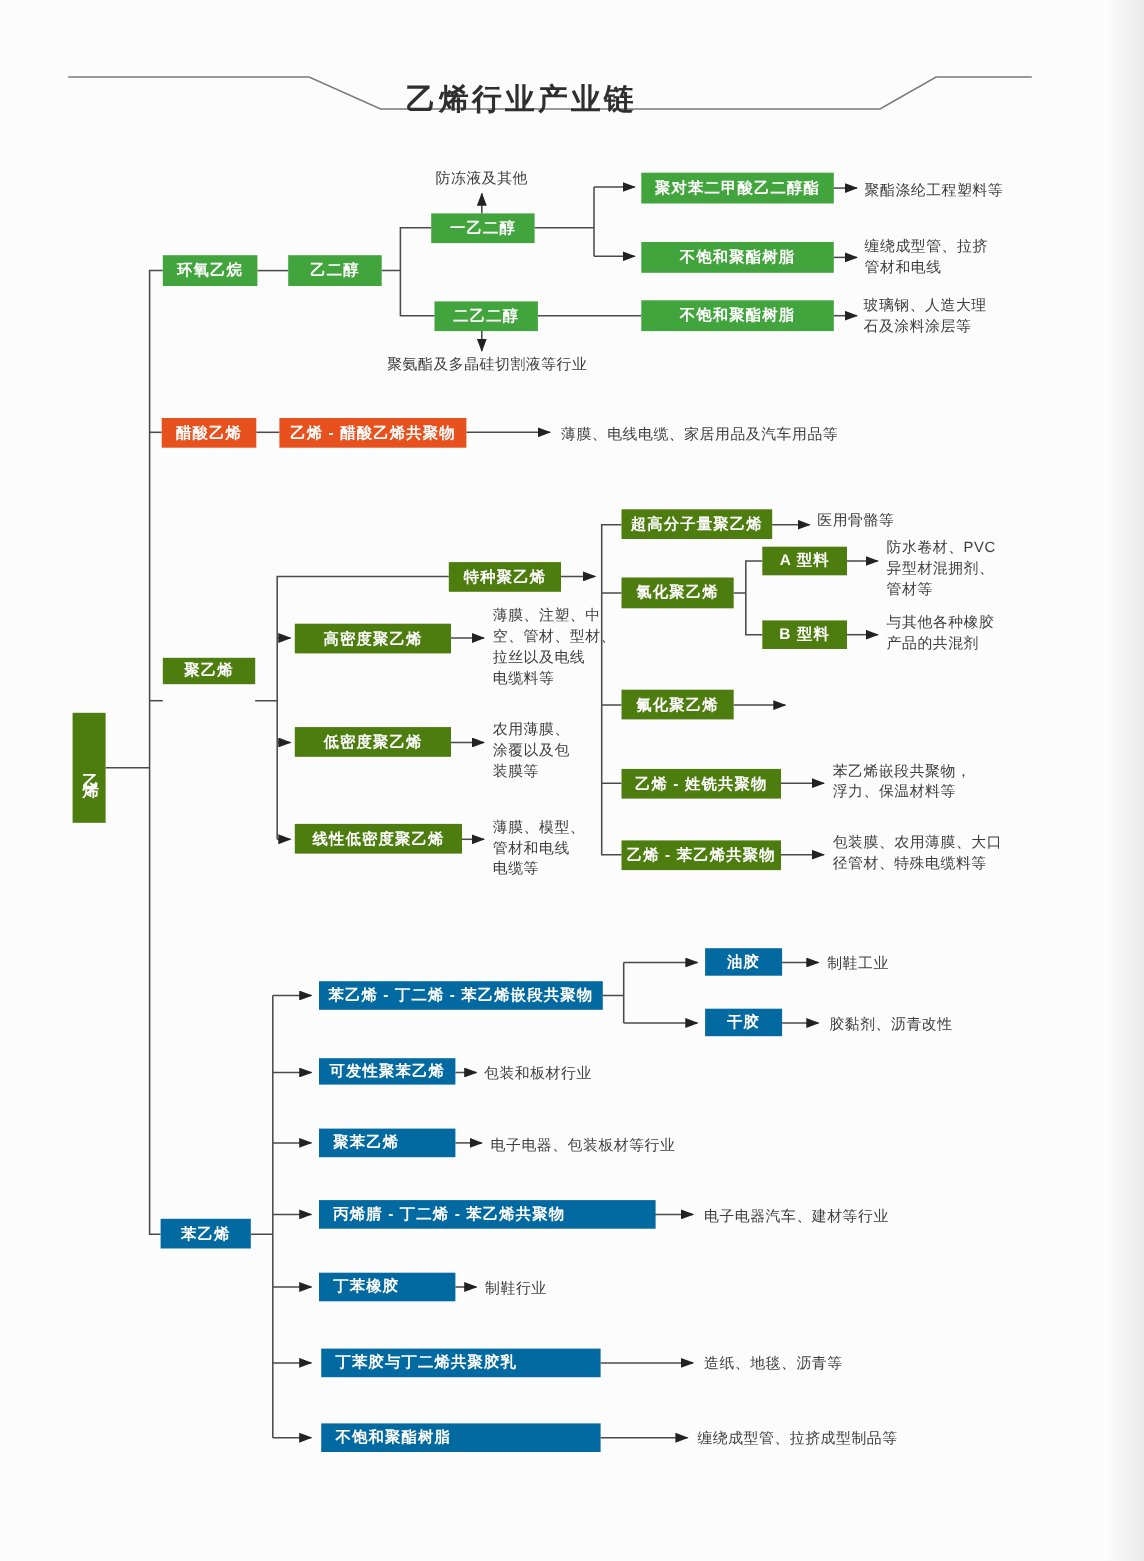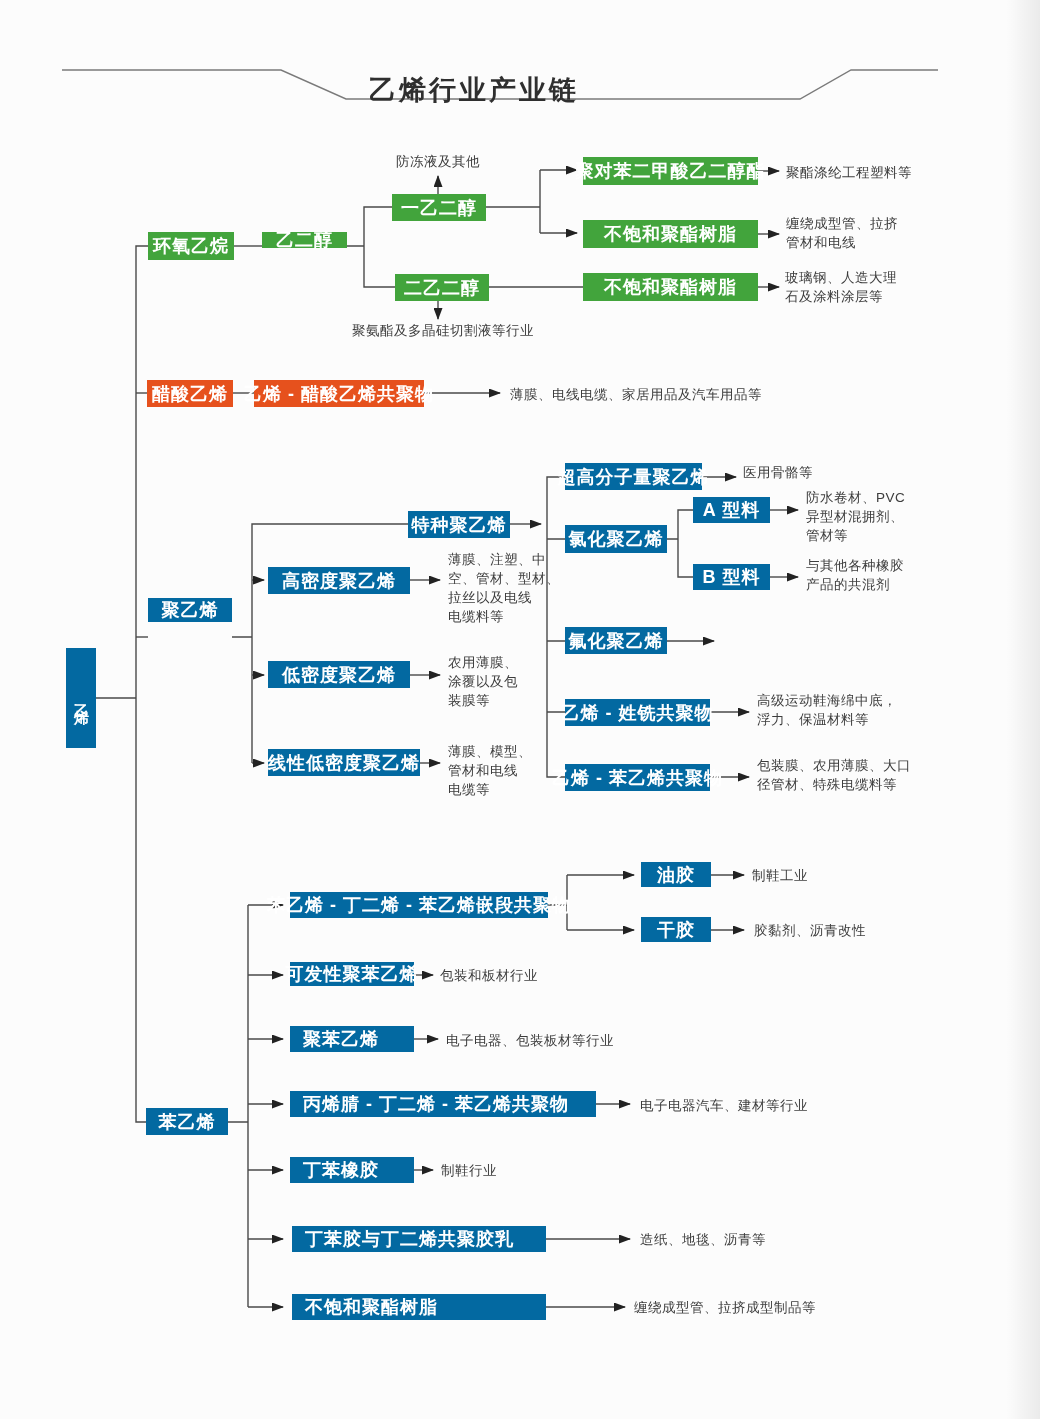--- a/index.html
+++ b/index.html
@@ -15,26 +15,26 @@
   }
   #connectors{position:absolute;left:0;top:0;z-index:1;}
   .title{
     position:absolute;left:334px;top:49px;width:280px;z-index:3;
     text-align:center;font-size:27px;font-weight:bold;color:#2f2f2f;
     letter-spacing:3px;
     margin-top:23px;
   }
   .box{
     position:absolute;z-index:2;display:flex;align-items:center;justify-content:center;
-    color:#ffffff;font-size:18px;font-weight:bold;white-space:nowrap;
+    color:#ffffff;font-size:14px;font-weight:bold;white-space:nowrap;
     letter-spacing:1px;
   }
   .box.left{justify-content:flex-start;padding-left:13px;box-sizing:border-box;}
   .green{background:#42a43c;}
-  .blue{background:#0369a1;}
+  .blue{background:#4d7c0f;}
   .orange{background:#e6511d;}
   .red{background:#0369a1;text-align:right;}
   .vertical{
     writing-mode:vertical-lr;text-orientation:upright;
     font-size:15px;letter-spacing:6px;
   }
   .note{
     position:absolute;z-index:2;color:#3d3d3d;font-size:13.5px;
     line-height:19px;white-space:pre-line;letter-spacing:0.5px;
   }
@@ -112,21 +112,21 @@
       <line x1="548" y1="1104" x2="630" y2="1104" marker-end="url(#ah)"></line>
       <line x1="414" y1="1170" x2="433" y2="1170" marker-end="url(#ah)"></line>
       <line x1="546" y1="1239" x2="630" y2="1239" marker-end="url(#ah)"></line>
       <line x1="546" y1="1307" x2="625" y2="1307" marker-end="url(#ah)"></line>
     </g>
   </svg>
 
   <div class="box blue vertical" style="left:66px;top:648px;width:30px;height:100px">乙烯</div>
 
   <div class="box green" style="left:148px;top:232px;width:86px;height:28px">环氧乙烷</div>
-  <div class="box green" style="left:262px;top:232px;width:85px;height:16px">乙二醇</div>
+  <div class="box green" style="left:262px;top:232px;width:85px;height:28px">乙二醇</div>
   <div class="box green" style="left:392px;top:194px;width:94px;height:27px">一乙二醇</div>
   <div class="box green" style="left:395px;top:274px;width:94px;height:27px">二乙二醇</div>
   <div class="box green" style="left:583px;top:157px;width:175px;height:28px">聚对苯二甲酸乙二醇酯</div>
   <div class="box green" style="left:583px;top:220px;width:175px;height:28px">不饱和聚酯树脂</div>
   <div class="box green" style="left:583px;top:273px;width:175px;height:28px">不饱和聚酯树脂</div>
 
   <div class="box orange" style="left:147px;top:380px;width:86px;height:27px">醋酸乙烯</div>
   <div class="box orange" style="left:254px;top:380px;width:170px;height:27px">乙烯 - 醋酸乙烯共聚物</div>
 
   <div class="box blue" style="left:148px;top:598px;width:84px;height:24px">聚乙烯</div>
@@ -170,21 +170,21 @@
 装膜等</div>
   <div class="note" style="left:448px;top:742px">薄膜、模型、
 管材和电线
 电缆等</div>
   <div class="note" style="left:743px;top:463px">医用骨骼等</div>
   <div class="note" style="left:806px;top:488px">防水卷材、PVC
 异型材混拥剂、
 管材等</div>
   <div class="note" style="left:806px;top:556px">与其他各种橡胶
 产品的共混剂</div>
-  <div class="note" style="left:757px;top:691px">高级运动鞋海绵中底，
+  <div class="note" style="left:757px;top:691px">苯乙烯嵌段共聚物，
 浮力、保温材料等</div>
   <div class="note" style="left:757px;top:756px">包装膜、农用薄膜、大口
 径管材、特殊电缆料等</div>
   <div class="note" style="left:752px;top:866px">制鞋工业</div>
   <div class="note" style="left:754px;top:921px">胶黏剂、沥青改性</div>
   <div class="note" style="left:440px;top:966px">包装和板材行业</div>
   <div class="note" style="left:446px;top:1031px">电子电器、包装板材等行业</div>
   <div class="note" style="left:640px;top:1096px">电子电器汽车、建材等行业</div>
   <div class="note" style="left:441px;top:1161px">制鞋行业</div>
   <div class="note" style="left:640px;top:1230px">造纸、地毯、沥青等</div>

